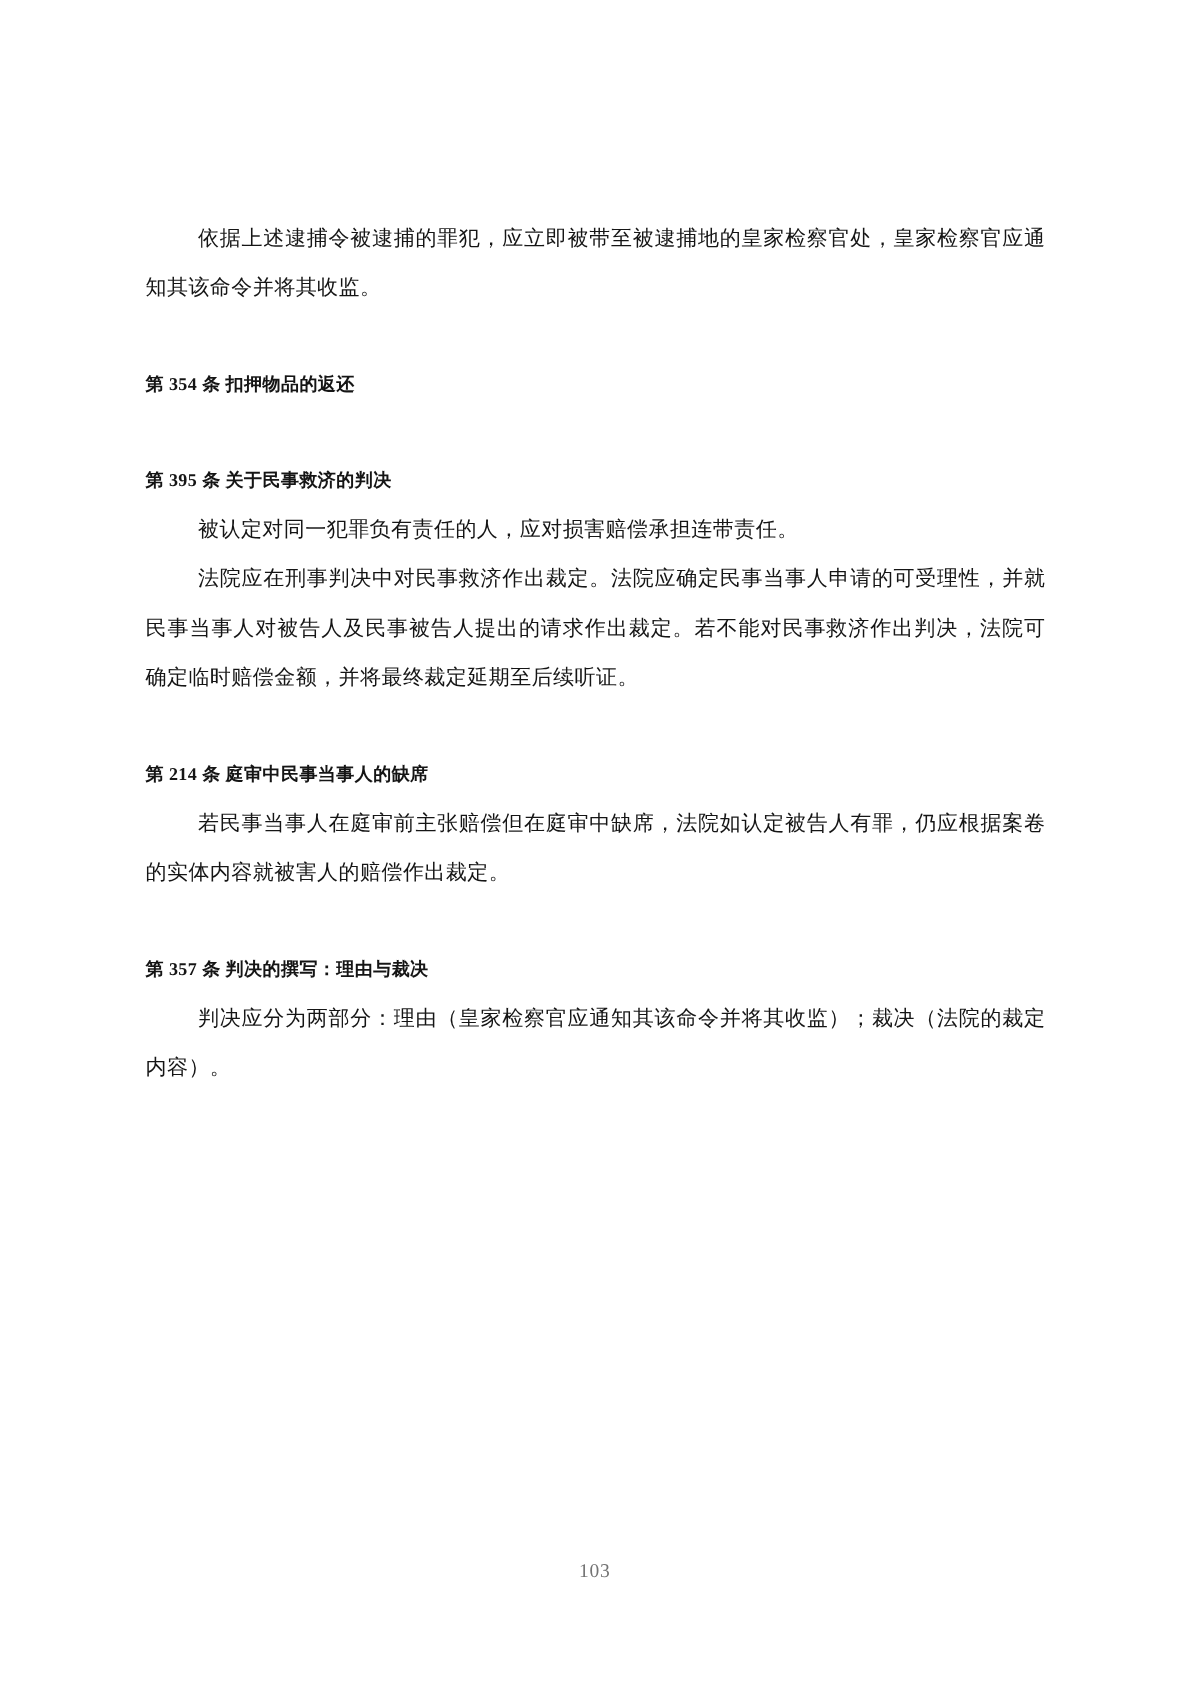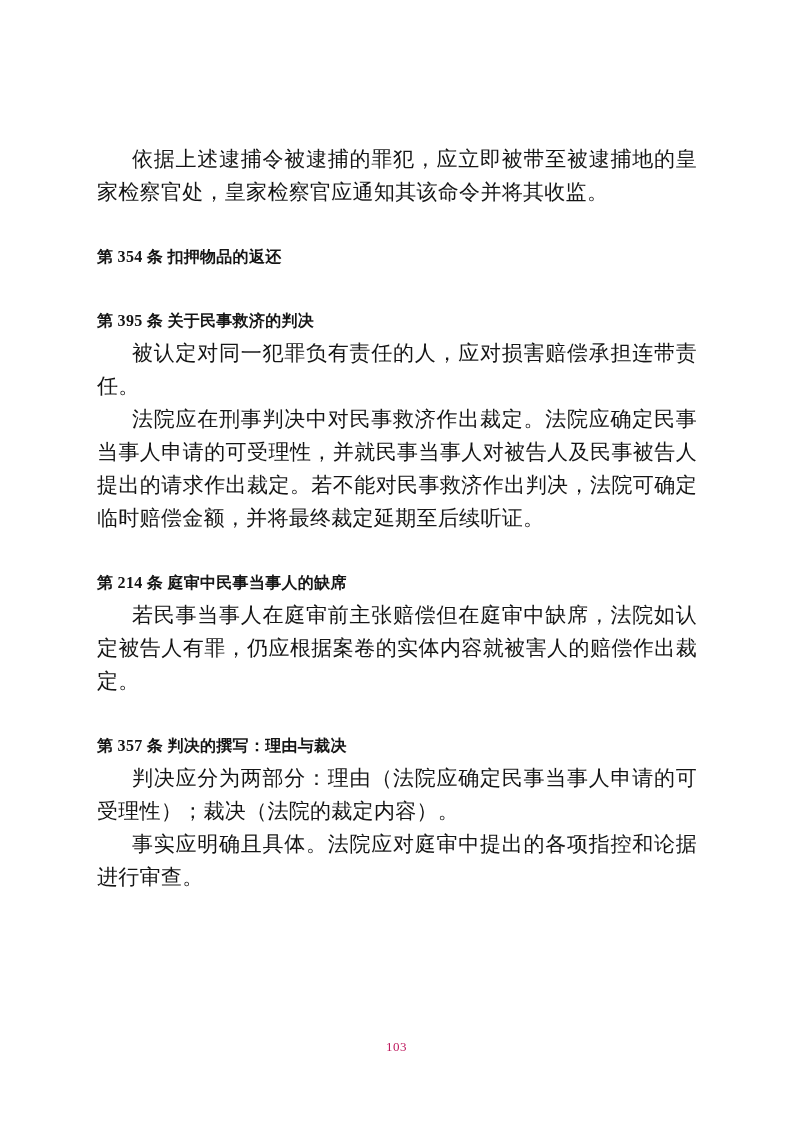--- a/index.html
+++ b/index.html
@@ -22,64 +22,63 @@
   }
   .content {
     position: absolute;
     top: 0;
     left: 97px;
     width: 600px;
     padding-top: 143px;
   }
   p.body-text {
     margin: 0;
-    font-size: 21px;
+    font-size: 14px;
     line-height: 33px;
     text-align: justify;
     text-indent: 35px;
     letter-spacing: 0.3px;
   }
   p.body-text.p-gap {
     margin-top: 4px;
   }
   h2.article-heading {
     margin: 31px 0 0 0;
-    font-size: 16px;
+    font-size: 12px;
     line-height: 33px;
     font-weight: bold;
     letter-spacing: 0.3px;
   }
   .page-number {
     position: absolute;
     top: 1039px;
     left: 0;
     right: 0;
     text-align: center;
     font-size: 13px;
     letter-spacing: 0.5px;
-    color: #be185d;
+    color: #737373;
   }
 </style>
 </head>
 <body>
 
 <div class="page">
   <div class="content">
 
     <p class="body-text">依据上述逮捕令被逮捕的罪犯，应立即被带至被逮捕地的皇家检察官处，皇家检察官应通知其该命令并将其收监。</p>
 
     <h2 class="article-heading">第 354 条 扣押物品的返还</h2>
 
     <h2 class="article-heading">第 395 条 关于民事救济的判决</h2>
     <p class="body-text">被认定对同一犯罪负有责任的人，应对损害赔偿承担连带责任。</p>
     <p class="body-text">法院应在刑事判决中对民事救济作出裁定。法院应确定民事当事人申请的可受理性，并就民事当事人对被告人及民事被告人提出的请求作出裁定。若不能对民事救济作出判决，法院可确定临时赔偿金额，并将最终裁定延期至后续听证。</p>
 
     <h2 class="article-heading">第 214 条 庭审中民事当事人的缺席</h2>
     <p class="body-text">若民事当事人在庭审前主张赔偿但在庭审中缺席，法院如认定被告人有罪，仍应根据案卷的实体内容就被害人的赔偿作出裁定。</p>
 
     <h2 class="article-heading">第 357 条 判决的撰写：理由与裁决</h2>
-    <p class="body-text">判决应分为两部分：理由（法院应确定民事当事人申请的可受理性）；裁决（法院的裁定内容）。</p>
-    <p class="body-text">事实应明确且具体。法院应对庭审中提出的各项指控和论据进行审查。</p>
+    <p class="body-text">判决应分为两部分：理由（皇家检察官应通知其该命令并将其收监）；裁决（法院的裁定内容）。</p>
 
   </div>
 
   <div class="page-number">103</div>
 </div>
 
 </body></html>

